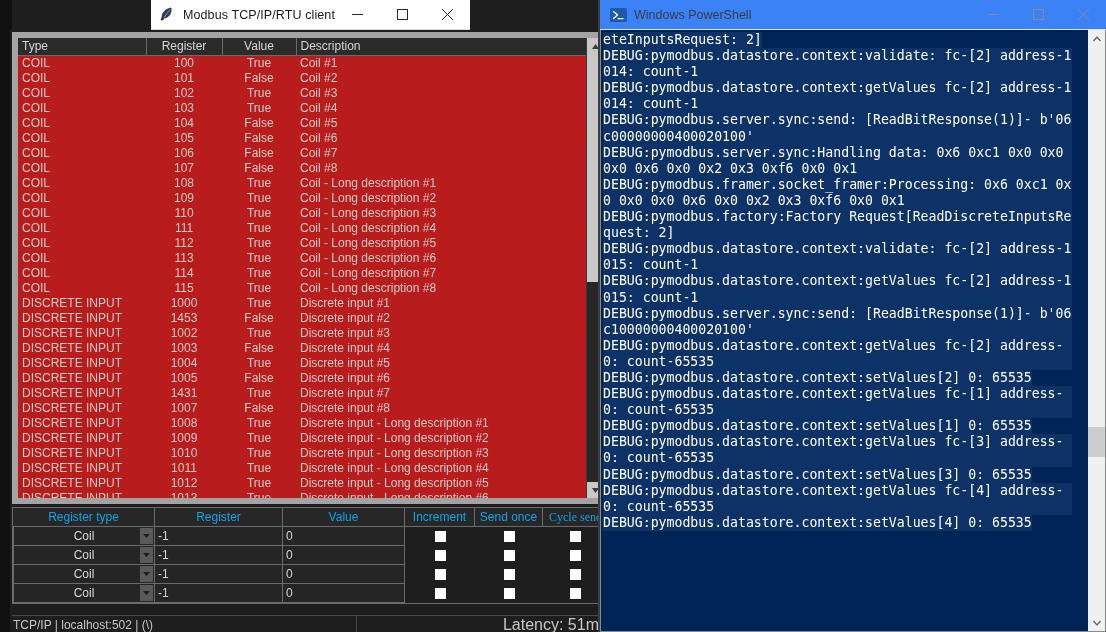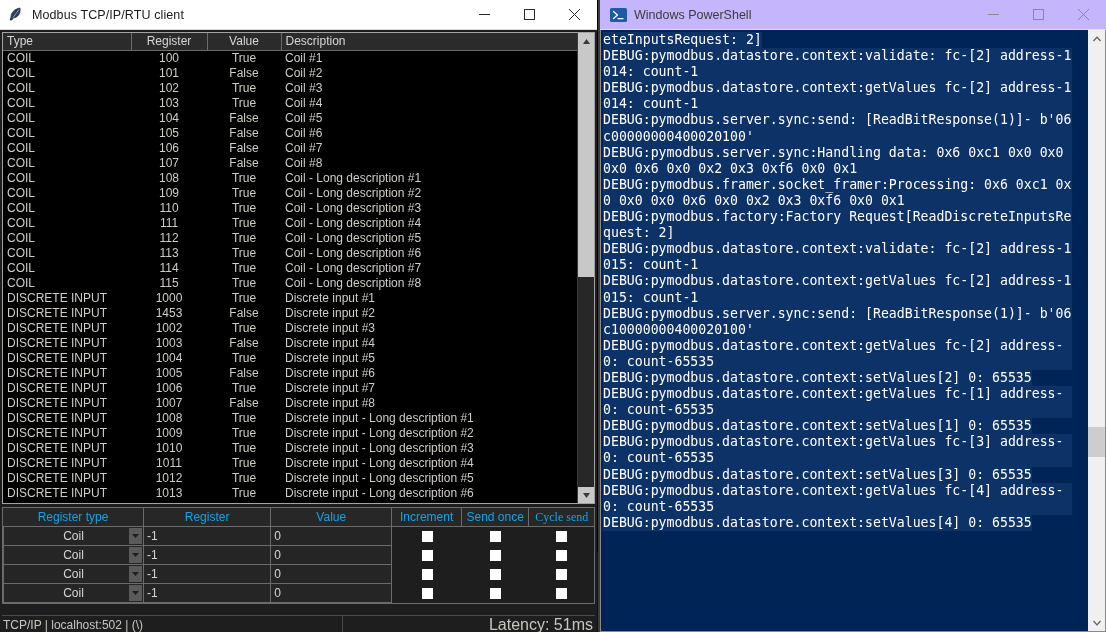--- a/index.html
+++ b/index.html
@@ -6,42 +6,42 @@
   html, body {
     width: 1106px; height: 632px;
     background: #1e1e1e;
     font-family: "Liberation Sans", sans-serif;
     overflow: hidden;
   }
   .screen { position: relative; width: 1106px; height: 632px; background:#101010; }
 
   
   .modbus-win {
-    position: absolute; left: 0; top: 0; width: 598px; height: 552px;
+    position: absolute; left: 12px; top: 0; width: 598px; height: 552px;
     background: #1e1e1e; border-right: 1px solid #000;
-    display: flex; flex-direction: column;
+    display: flex; flex-direction: column; align-items: center;
   }
   .mb-titlebar {
     height: 30px; background: #ffffff; display: flex; align-items: center;
     flex: 0 0 30px; border-bottom: 1px solid #d9d9d9;
   }
   .mb-title-icon { width: 30px; display:flex; align-items:center; justify-content:center; }
   .mb-title-text {
     font-size: 12.5px; color: #1a1a1a; font-family:"Liberation Sans", sans-serif;
     padding-left: 2px; letter-spacing: 0.1px;
   }
   .mb-winbtns { margin-left: auto; display: flex; height: 30px; }
   .mb-winbtn { width: 45px; height: 30px; display:flex; align-items:center; justify-content:center; }
 
   .mb-body { flex: 1; background: #1e1e1e; padding: 2px 2px 0 2px; display:flex; flex-direction:column; }
 
   
   .mb-table-wrap {
-    position: relative; height: 472px; border: 1px solid #a3a3a3;
-    background: #000000; display: flex; overflow: hidden;
+    position: relative; height: 472px; border: 6px solid #a3a3a3;
+    background: #b91c1c; display: flex; overflow: hidden;
   }
   .mb-table-col { flex: 1; overflow: hidden; }
   table.mb-table { border-collapse: collapse; width: 100%; table-layout: fixed; }
   table.mb-table th {
     background: #2b2b2b; color: #d6d6d6; font-weight: normal; font-size: 12px;
     height: 17px; border-right: 1px solid #6b6b6b; border-bottom: 1px solid #6b6b6b;
     padding: 0 4px; text-align: center; font-family:"Liberation Sans", sans-serif;
   }
   table.mb-table th.th-type { text-align: left; }
   table.mb-table th.th-desc { text-align: left; border-right: none; }
@@ -123,21 +123,21 @@
     justify-content:flex-end; padding-right:2px;
   }
 
   
   .ps-win {
     position: absolute; left: 598px; top: 0; width: 508px; height: 632px;
     background: #012456; display:flex; flex-direction:column;
     border-left: 2px solid #3c3c3c;
   }
   .ps-titlebar {
-    height: 30px; background: #c4b5fd; display:flex; align-items:center; flex:0 0 30px;
+    height: 30px; background: #3b82f6; display:flex; align-items:center; flex:0 0 30px;
     border-bottom: 1px solid #e3e3e3;
   }
   .ps-title-icon { width: 30px; display:flex; align-items:center; justify-content:center; padding-left:6px;}
   .ps-title-text { font-size:12.5px; color:#3b3b3b; padding-left:4px; }
   .ps-winbtns { margin-left:auto; display:flex; height:30px; }
   .ps-winbtn { width:45px; height:30px; display:flex; align-items:center; justify-content:center; }
 
   .ps-console-area { flex:1; display:flex; background:#012456; overflow:hidden; position:relative;
      border:1px solid #8a8a8a; border-top:none; }
   .ps-text {
@@ -333,21 +333,21 @@
                   <td class="c-desc">Discrete input #5</td>
                 </tr>
                 <tr>
                   <td class="c-type">DISCRETE INPUT</td>
                   <td class="c-reg">1005</td>
                   <td class="c-val">False</td>
                   <td class="c-desc">Discrete input #6</td>
                 </tr>
                 <tr>
                   <td class="c-type">DISCRETE INPUT</td>
-                  <td class="c-reg">1006</td>
+                  <td class="c-reg">1431</td>
                   <td class="c-val">True</td>
                   <td class="c-desc">Discrete input #7</td>
                 </tr>
                 <tr>
                   <td class="c-type">DISCRETE INPUT</td>
                   <td class="c-reg">1007</td>
                   <td class="c-val">False</td>
                   <td class="c-desc">Discrete input #8</td>
                 </tr>
                 <tr>

